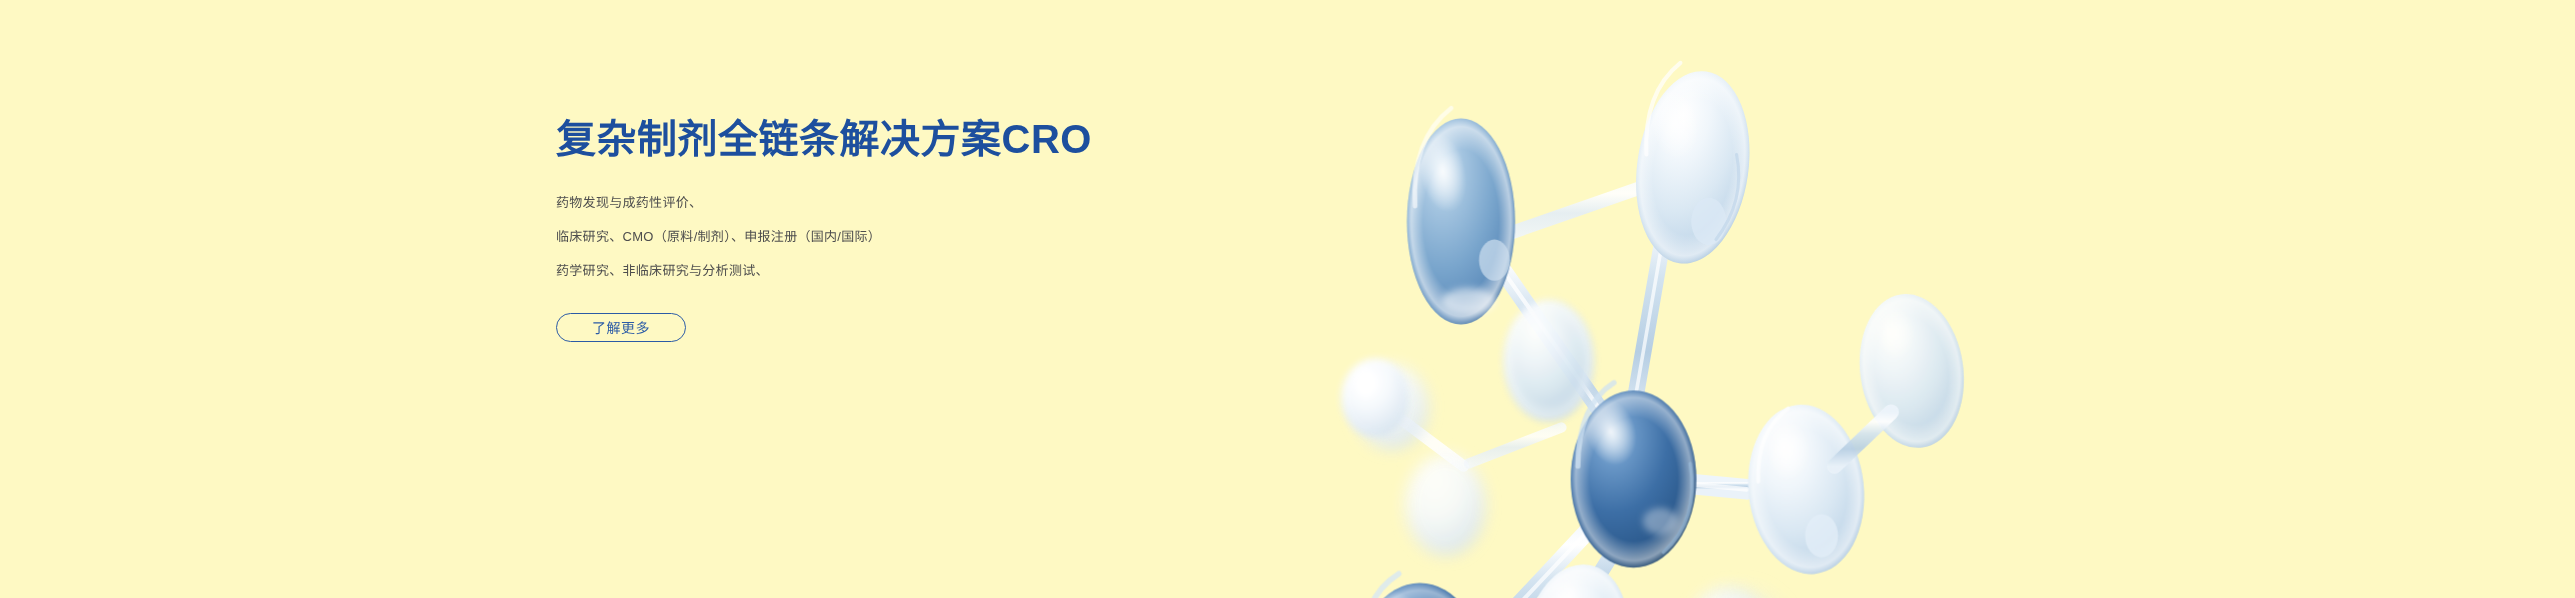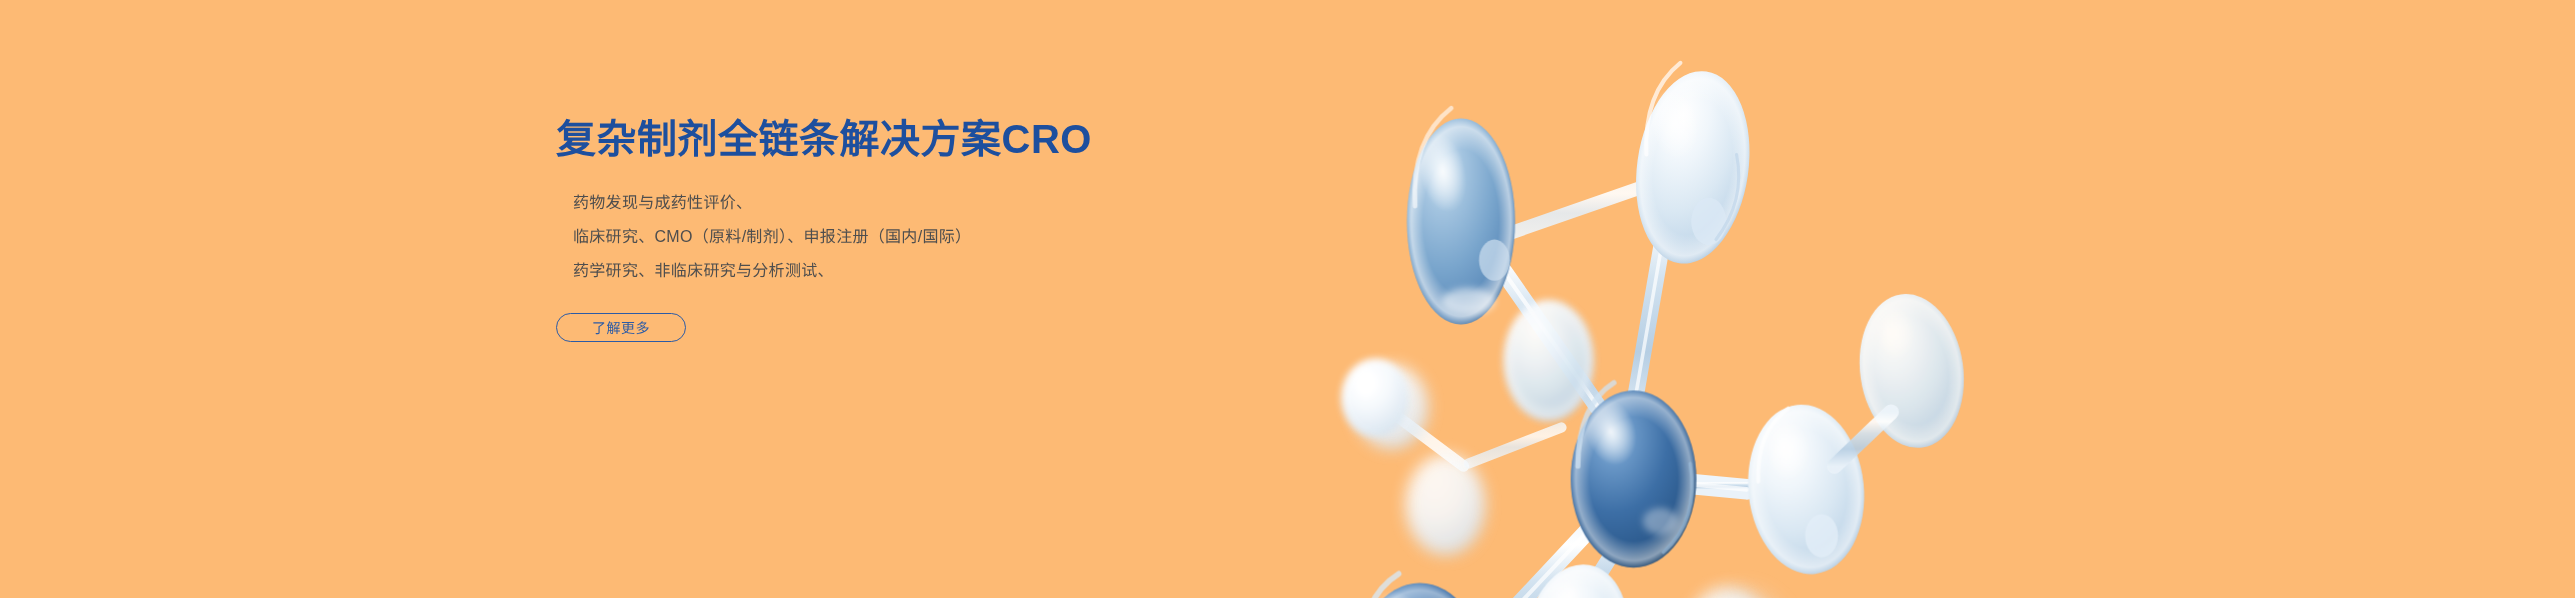--- a/index.html
+++ b/index.html
@@ -13,21 +13,21 @@
 
   body {
     font-family:"Liberation Sans","DejaVu Sans",sans-serif;
     background:#f6f6f6;
   }
 
   .banner {
     position:relative;
     width:2576px;
     height:598px;
-    background:#fdba74;
+    background:#fef9c3;
     overflow:hidden;
   }
 
   
   .hero-copy {
     position:absolute;
     left:556px;
     top:119px;
     width:876px;
     z-index:5;
@@ -41,27 +41,26 @@
     letter-spacing:0.5px;
     white-space:nowrap;
     margin-bottom:27px;
   }
 
   .hero-lines {
     display:block;
   }
 
   .hero-line {
-    font-size:16px;
+    font-size:13px;
     line-height:34px;
     color:#4e4e4e;
     letter-spacing:0.3px;
     white-space:nowrap;
     font-weight:400;
-    margin-left:17px;
   }
 
   .cta-wrap {
     margin-top:25px;
   }
 
   .cta-button {
     display:inline-flex;
     align-items:center;
     justify-content:center;

